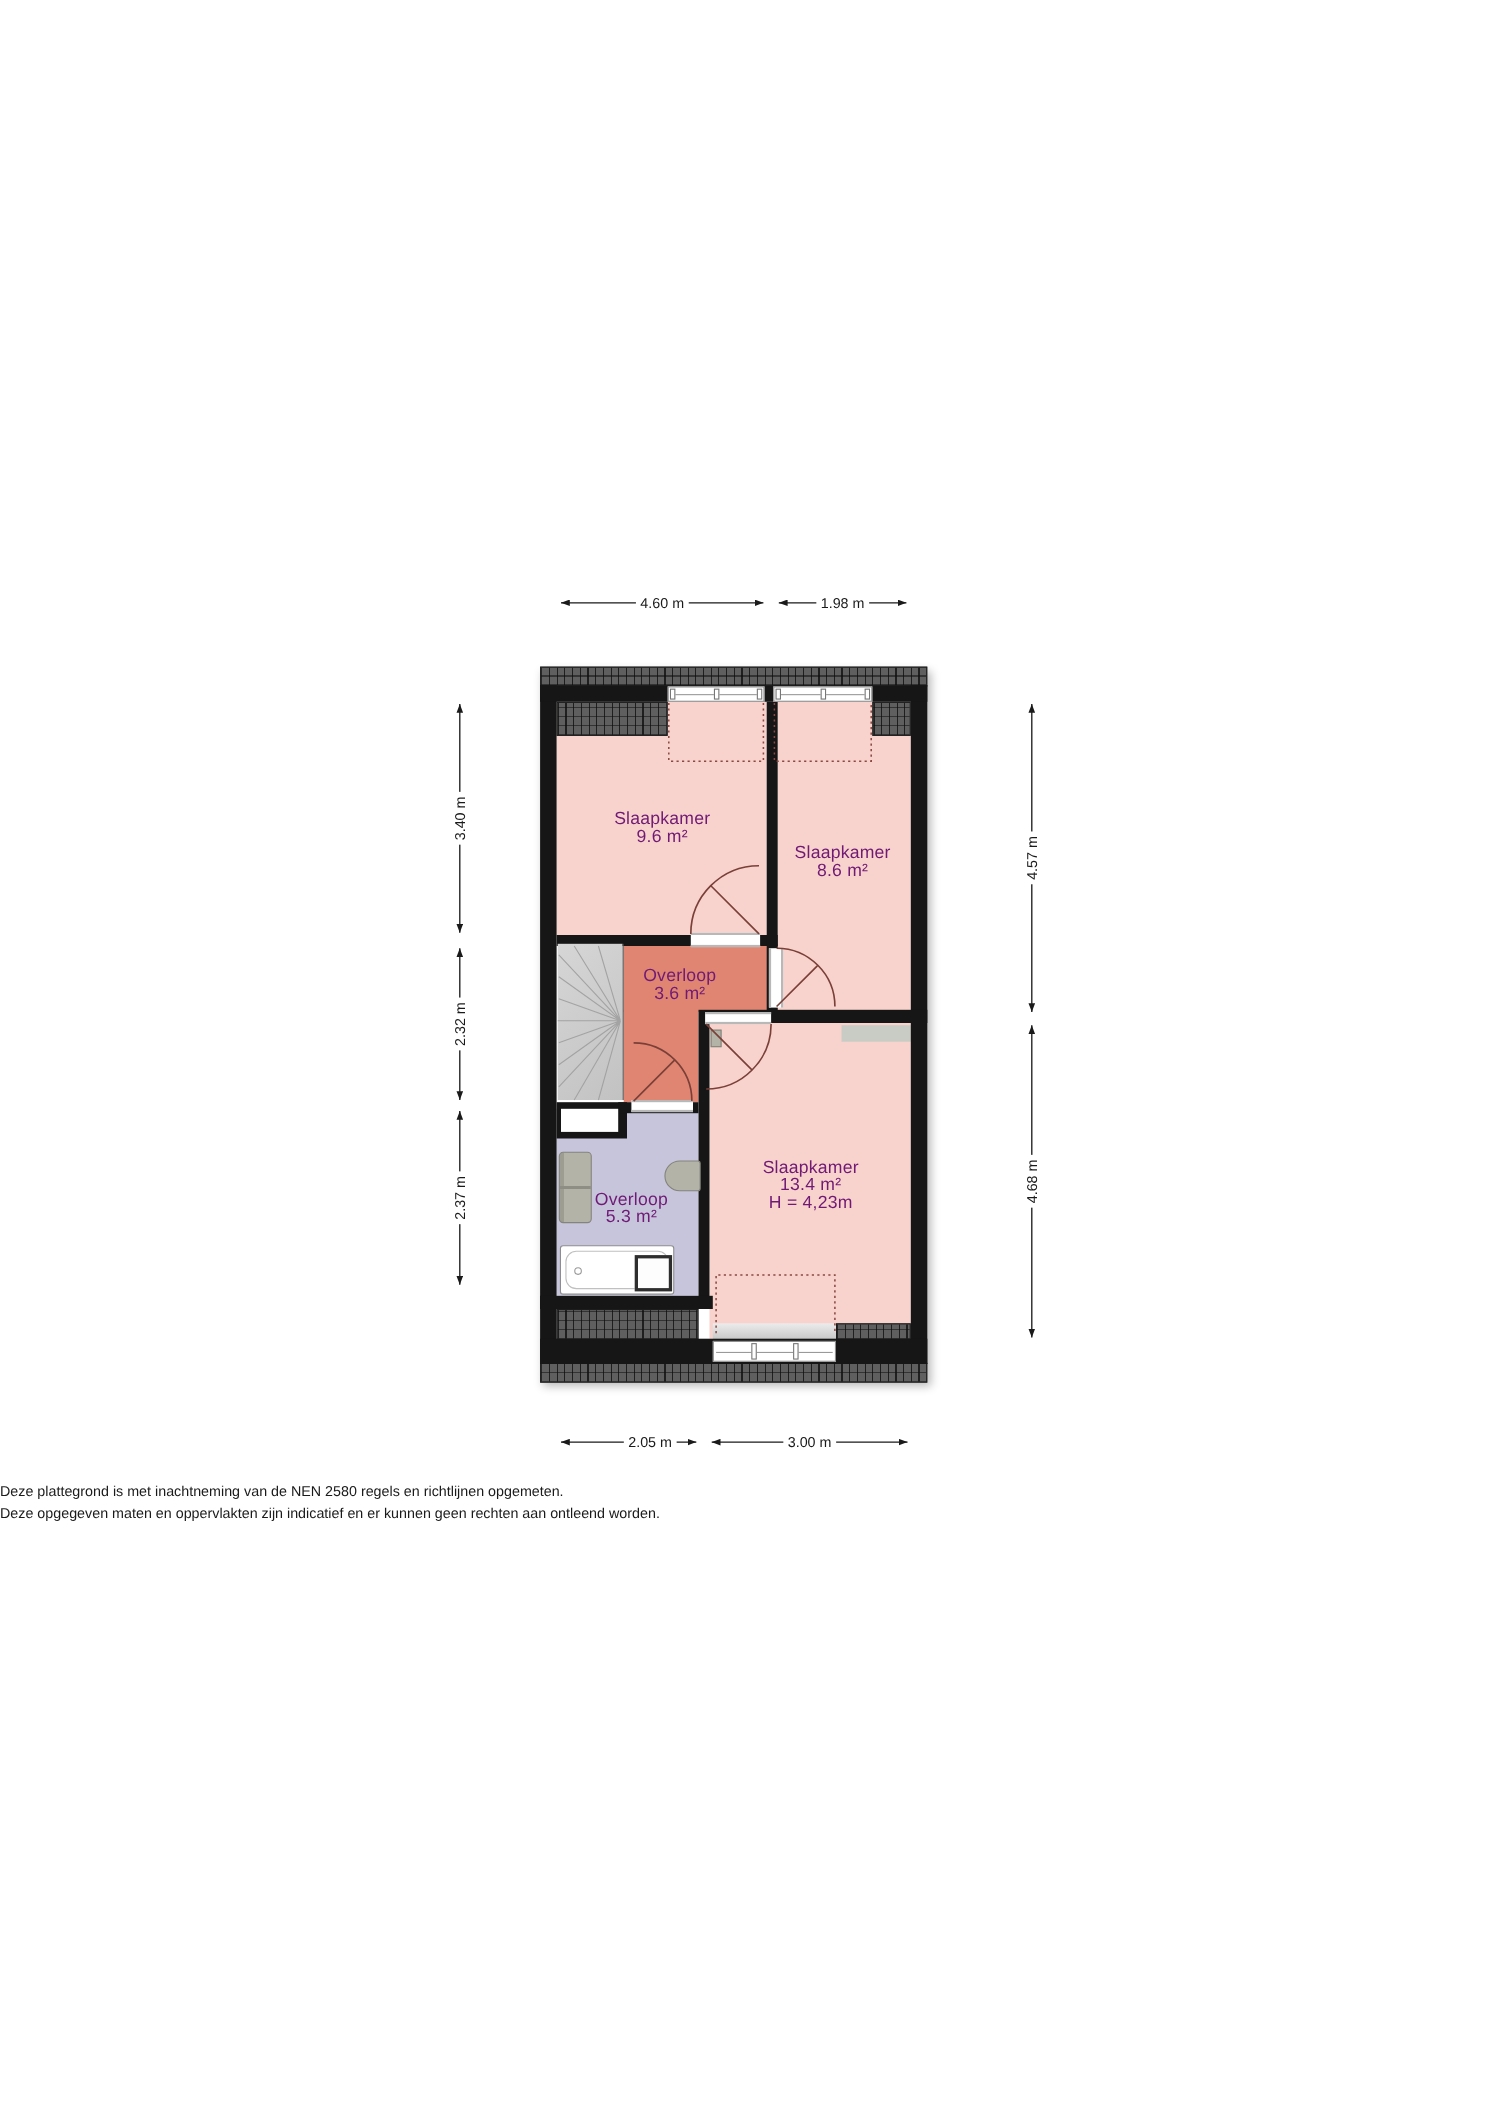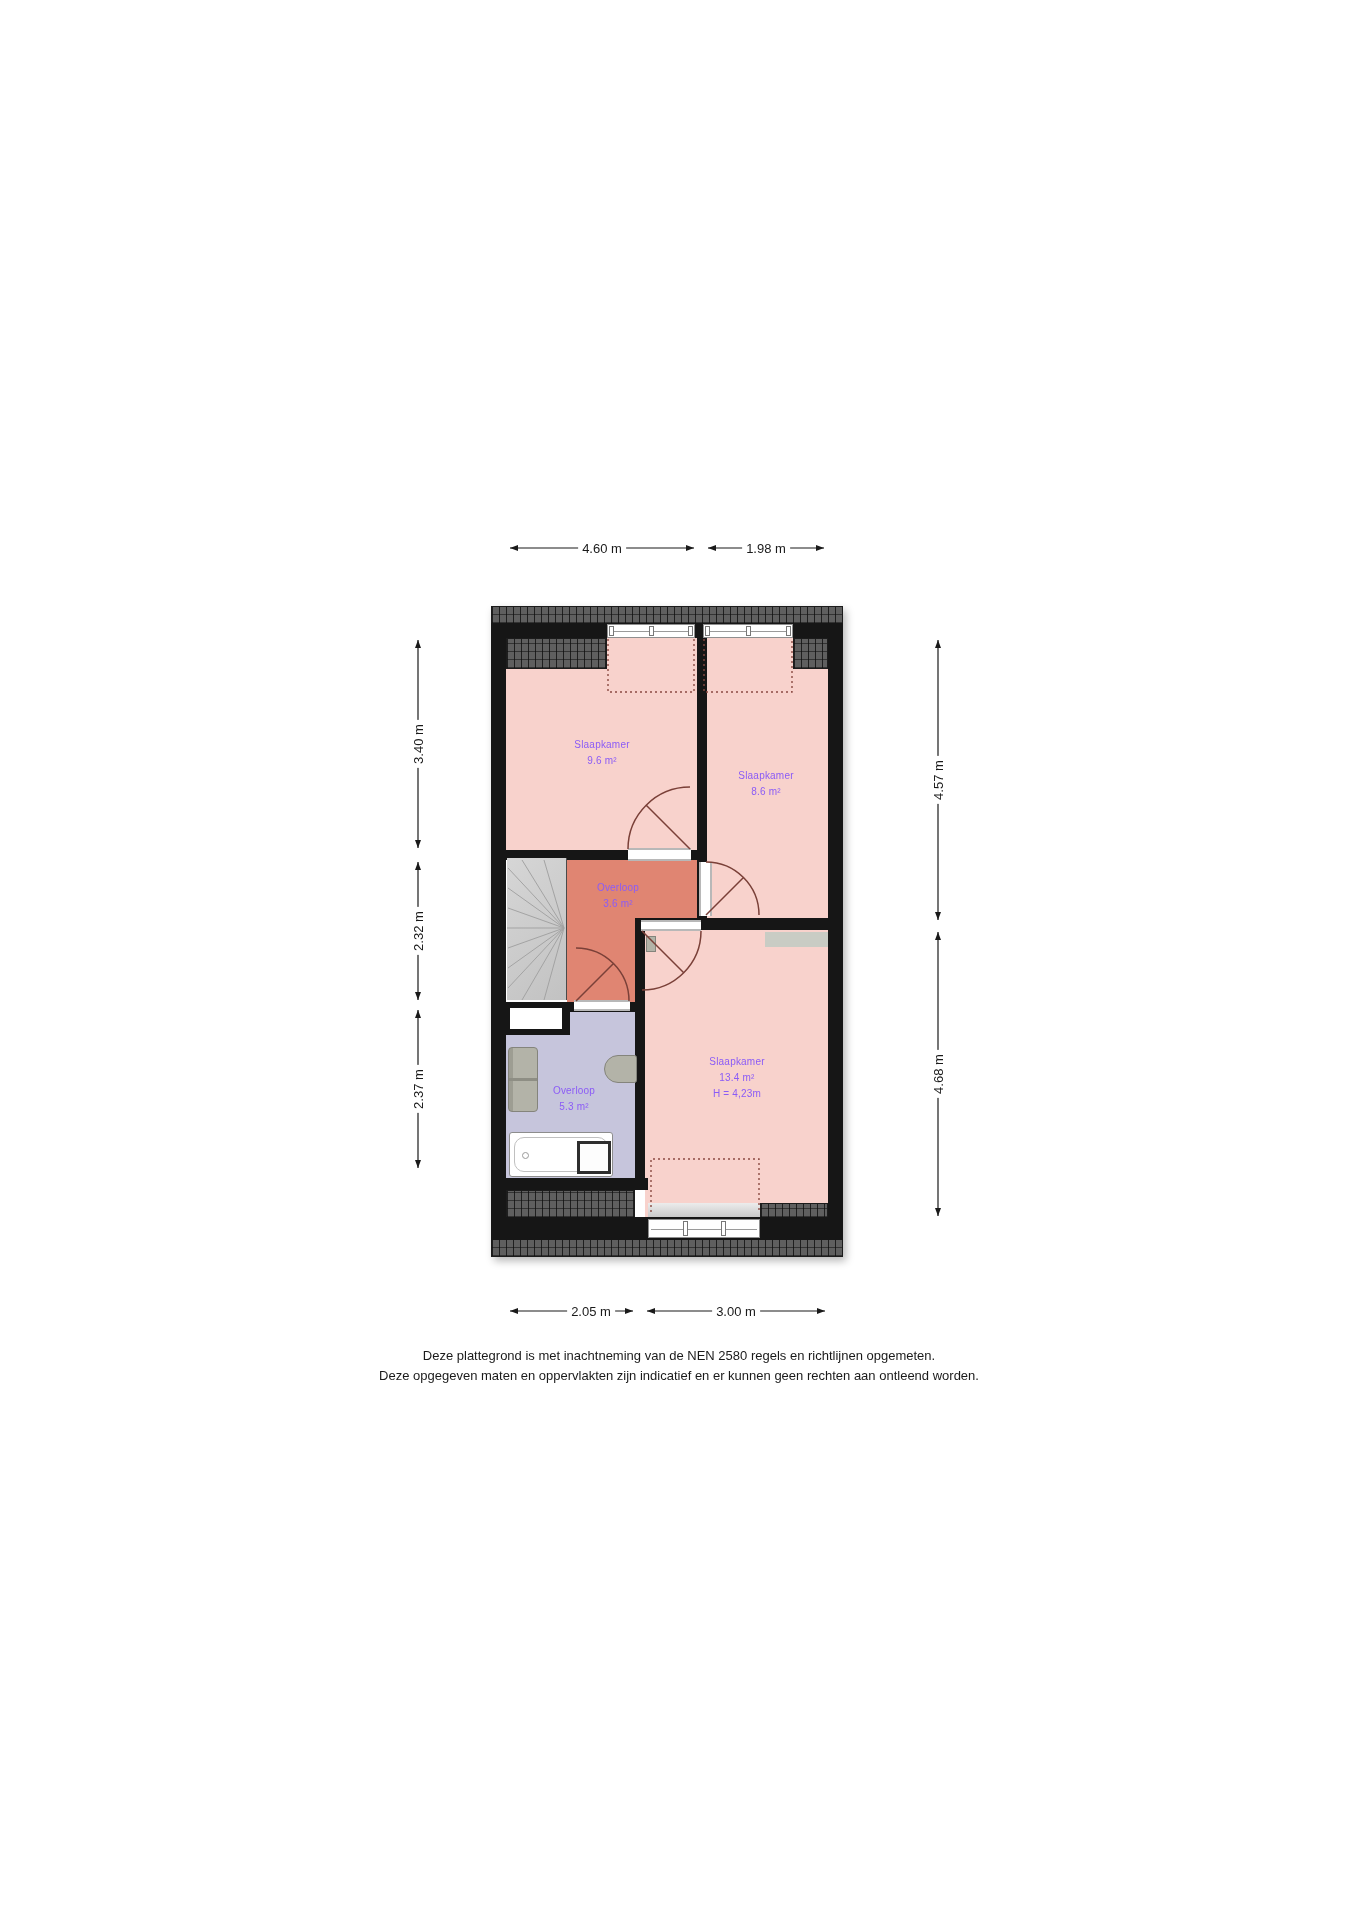--- a/index.html
+++ b/index.html
@@ -21,25 +21,25 @@
   
   .win{position:absolute;background:#fff;border:1px solid #8f8f8f;box-sizing:border-box;}
   .winline{position:absolute;left:2px;right:2px;top:50%;height:1px;background:#9a9a9a;}
   .mull{position:absolute;top:1px;bottom:1px;width:5px;background:#fff;border:1px solid #777;box-sizing:border-box;}
   .door-h{position:absolute;background:#fff;border-top:2px solid #b8b8b8;border-bottom:2px solid #b8b8b8;box-sizing:border-box;}
   .door-v{position:absolute;background:#fff;border-left:2px solid #b8b8b8;border-right:2px solid #b8b8b8;box-sizing:border-box;}
   
   .fixture{position:absolute;background:#b3b3a8;border:1px solid #84847c;box-sizing:border-box;}
   
   .room-label{position:absolute;transform:translate(-50%,-50%);text-align:center;
-     color:#8b5cf6;font-size:10px;line-height:16px;letter-spacing:.2px;white-space:nowrap;}
+     color:#701a75;font-size:16px;line-height:16px;letter-spacing:.2px;white-space:nowrap;}
   .dim-label{position:absolute;transform:translate(-50%,-50%);background:#fff;padding:0 4px;
      color:#1a1a1a;font-size:13px;white-space:nowrap;}
   .dim-label.vert{transform:translate(-50%,-50%) rotate(-90deg);}
-  .footer{position:absolute;left:0;top:1346px;width:1358px;text-align:center;
+  .footer{position:absolute;left:0;top:1346px;width:1358px;
      color:#1a1a1a;font-size:13px;line-height:20px;}
   .sill{position:absolute;background:linear-gradient(#ececec,#c2c2c2);}
   .slope{position:absolute;background:#c9ccc4;}
   svg.overlay{position:absolute;left:0;top:0;z-index:5;}
   .lbl-z{z-index:6;}
 </style>
 </head>
 <body>
 
 <div class="page">

